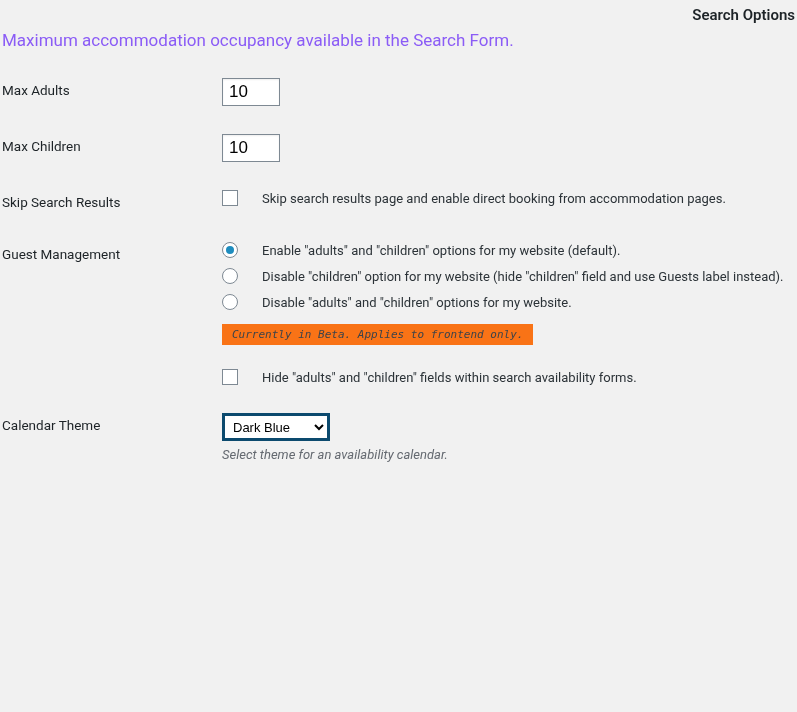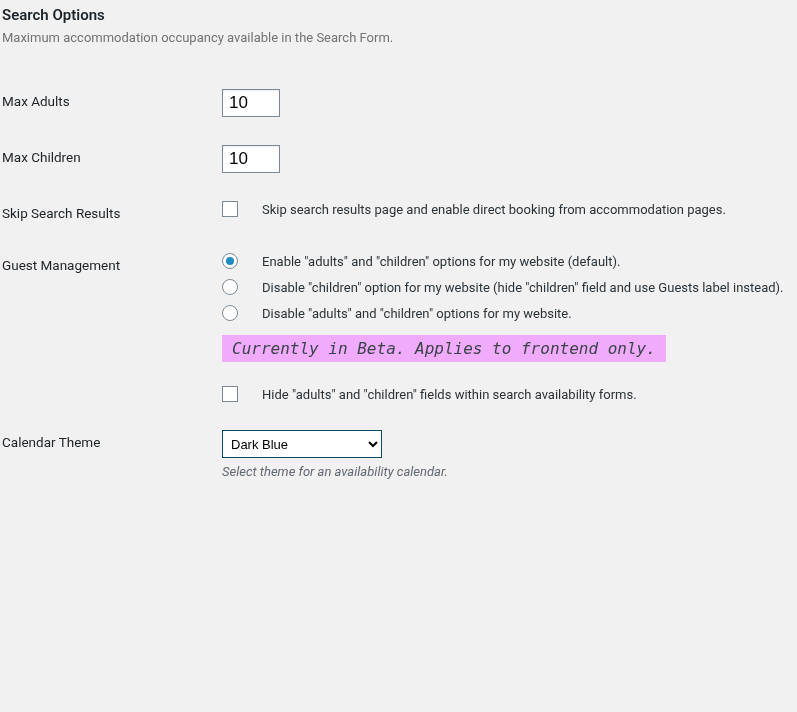--- a/index.html
+++ b/index.html
@@ -15,25 +15,26 @@
     width: 797px;
   }
   .wrap {
     padding: 0 2px;
   }
   h3 {
     font-size: 15px;
     font-weight: 600;
     margin: 6px 0 6px 0;
     color: #1d2327;
+    text-align: right;
   }
   .section-desc {
-    color: #737373;
-    margin: 4px 0 30px 0;
-    font-size: 13px;
+    color: #8b5cf6;
+    margin: 4px 0 14px 0;
+    font-size: 17px;
   }
   table.form-table {
     border-collapse: collapse;
     width: 100%;
   }
   table.form-table th {
     text-align: left;
     vertical-align: top;
     width: 220px;
     padding: 18px 10px 18px 0;
@@ -57,24 +58,24 @@
   input[type="text"] {
     width: 352px;
     height: 28px;
     padding: 0 6px;
     border: 1px solid #7e8993;
     background: #fff;
     box-shadow: inset 0 1px 2px rgba(0,0,0,.07);
     font-size: 13px;
   }
   select {
-    width: 160px;
+    width: 108px;
     height: 28px;
     padding: 0 4px;
-    border: 1px solid #0c4a6e;
+    border: 3px solid #0c4a6e;
     background: #fff;
     font-size: 13px;
   }
   .description {
     display: block;
     margin-top: 6px;
     color: #646970;
     font-style: italic;
     font-size: 13px;
   }
@@ -121,25 +122,25 @@
   }
   .rd.checked::after {
     content: "";
     width: 8px;
     height: 8px;
     border-radius: 50%;
     background: #1e8cbe;
   }
   .beta-note {
     display: inline-block;
-    background: #f0abfc;
+    background: #f97316;
     padding: 4px 10px;
     font-family: Consolas, Monaco, monospace;
     font-style: italic;
-    font-size: 16px;
+    font-size: 11px;
     color: #3c434a;
     margin: 4px 0 18px 0;
     text-align: right;
   }
   .spacer-top {
     margin-top: 6px;
   }
 </style>
 </head>
 <body>

